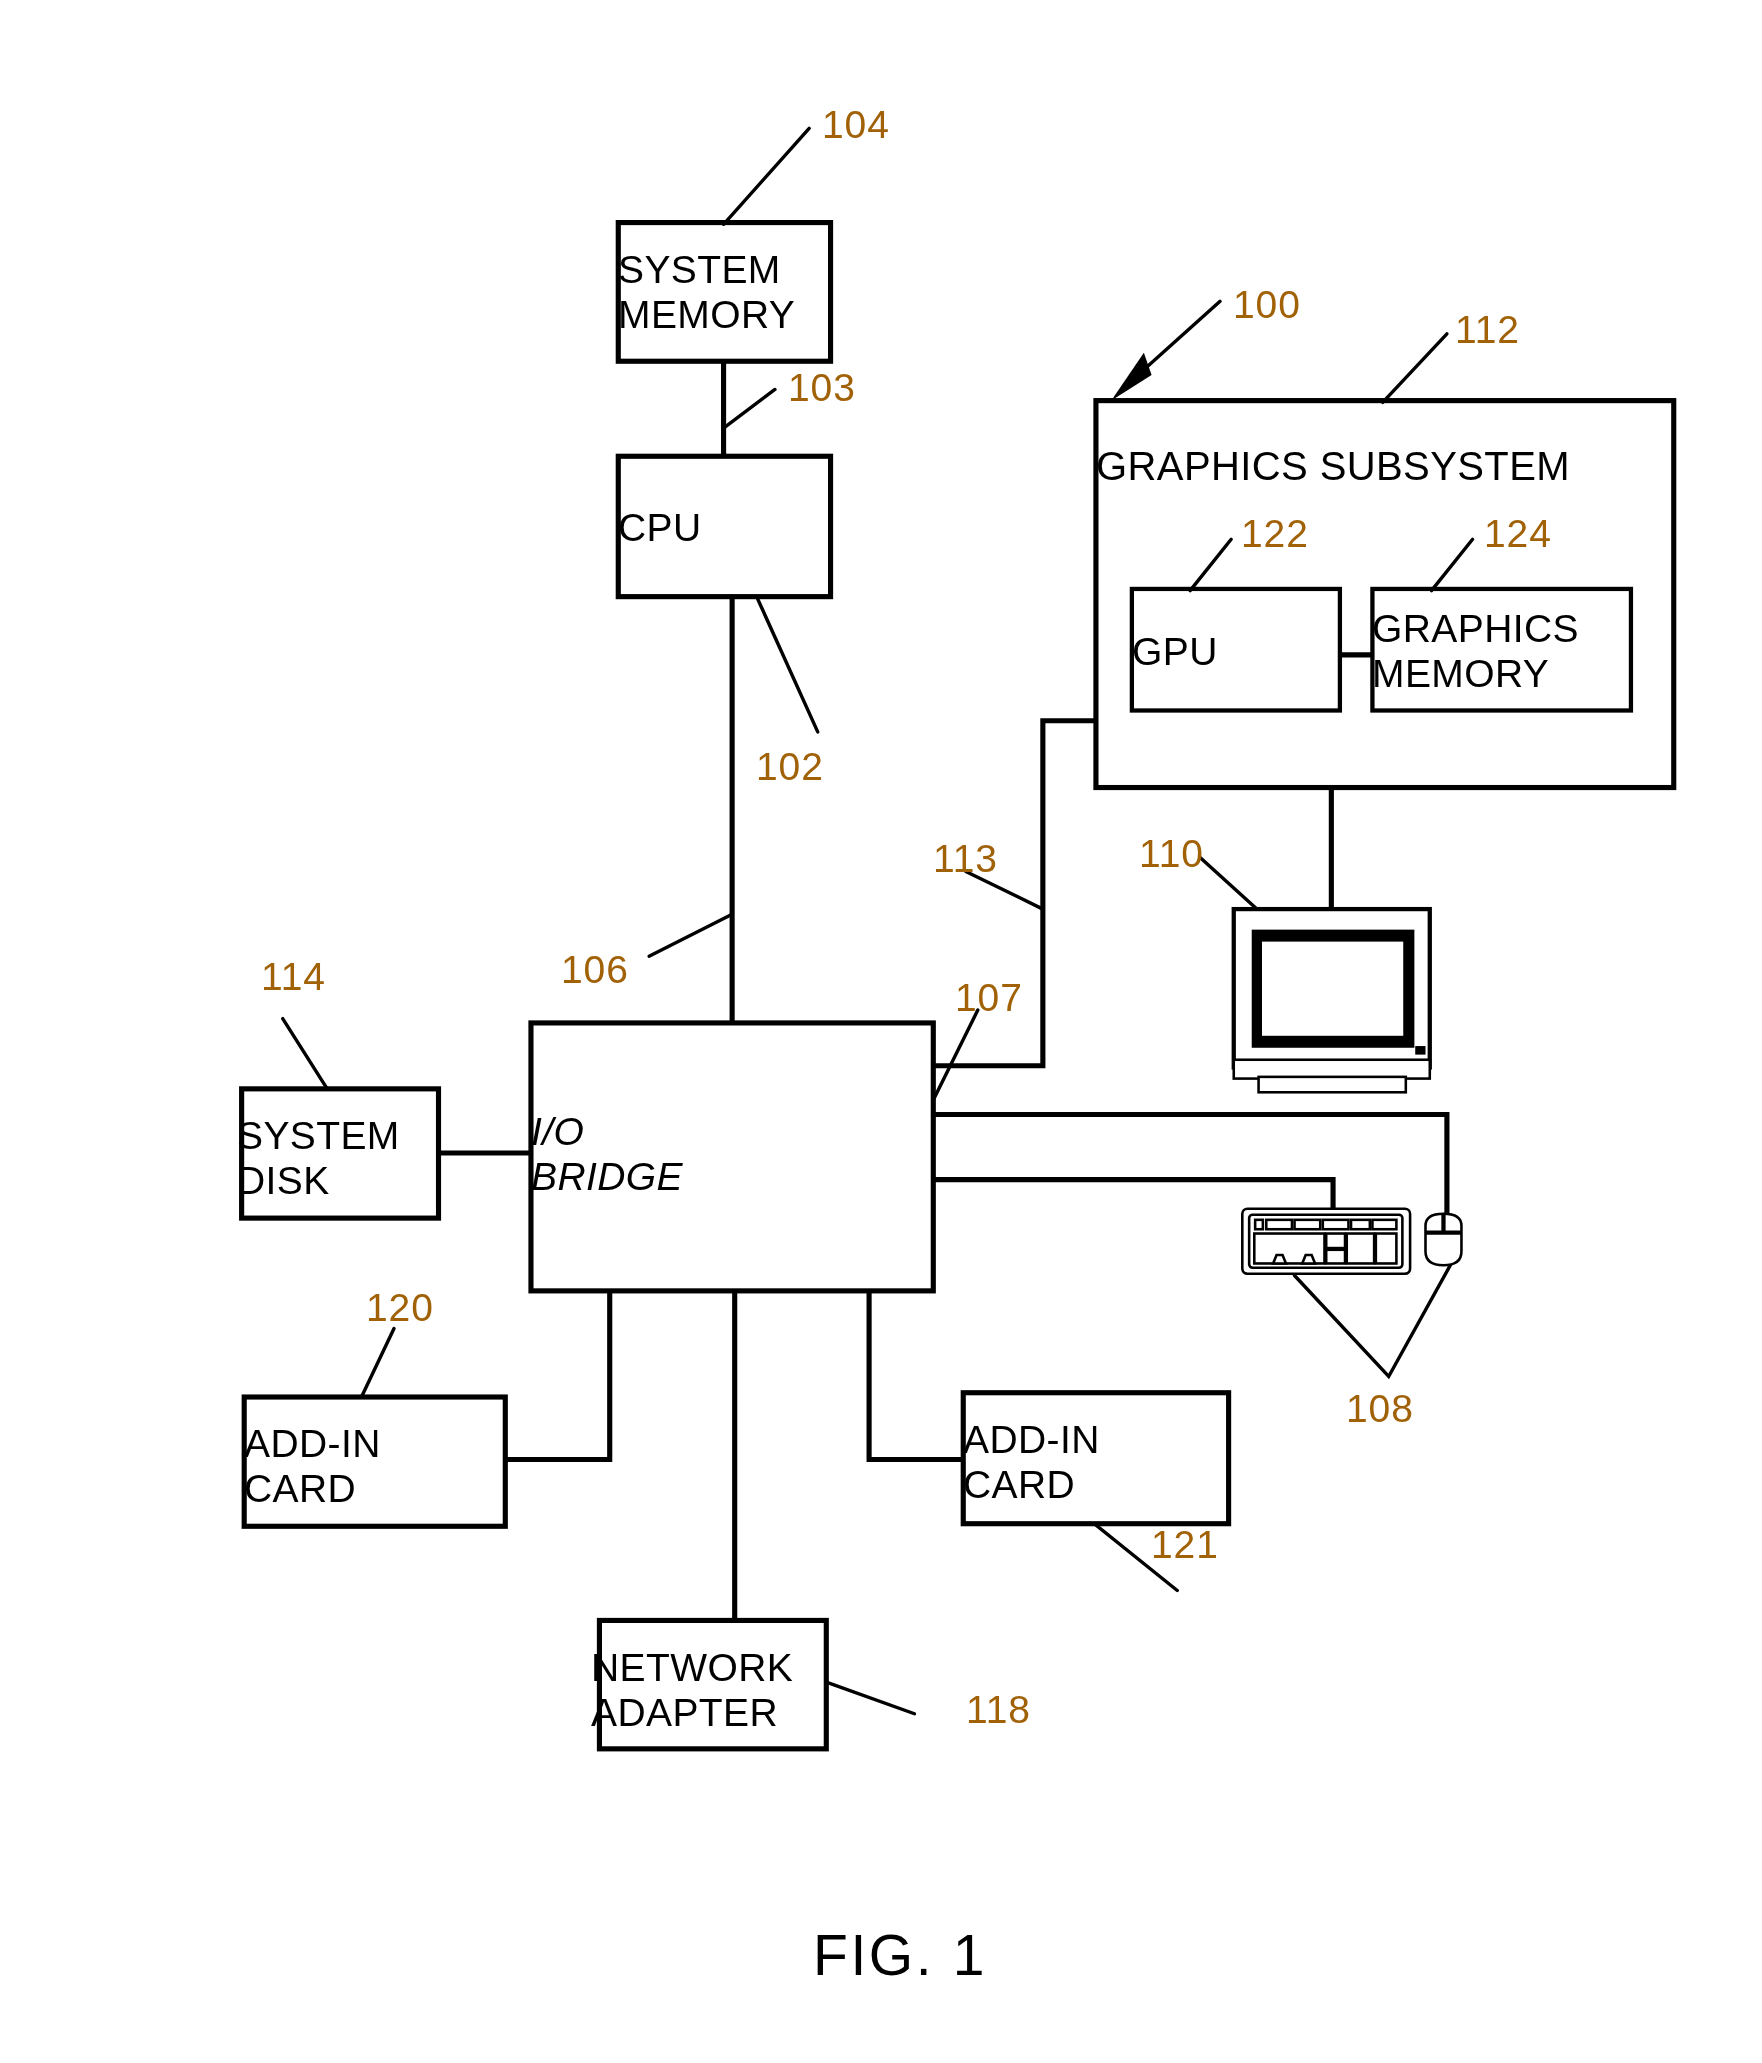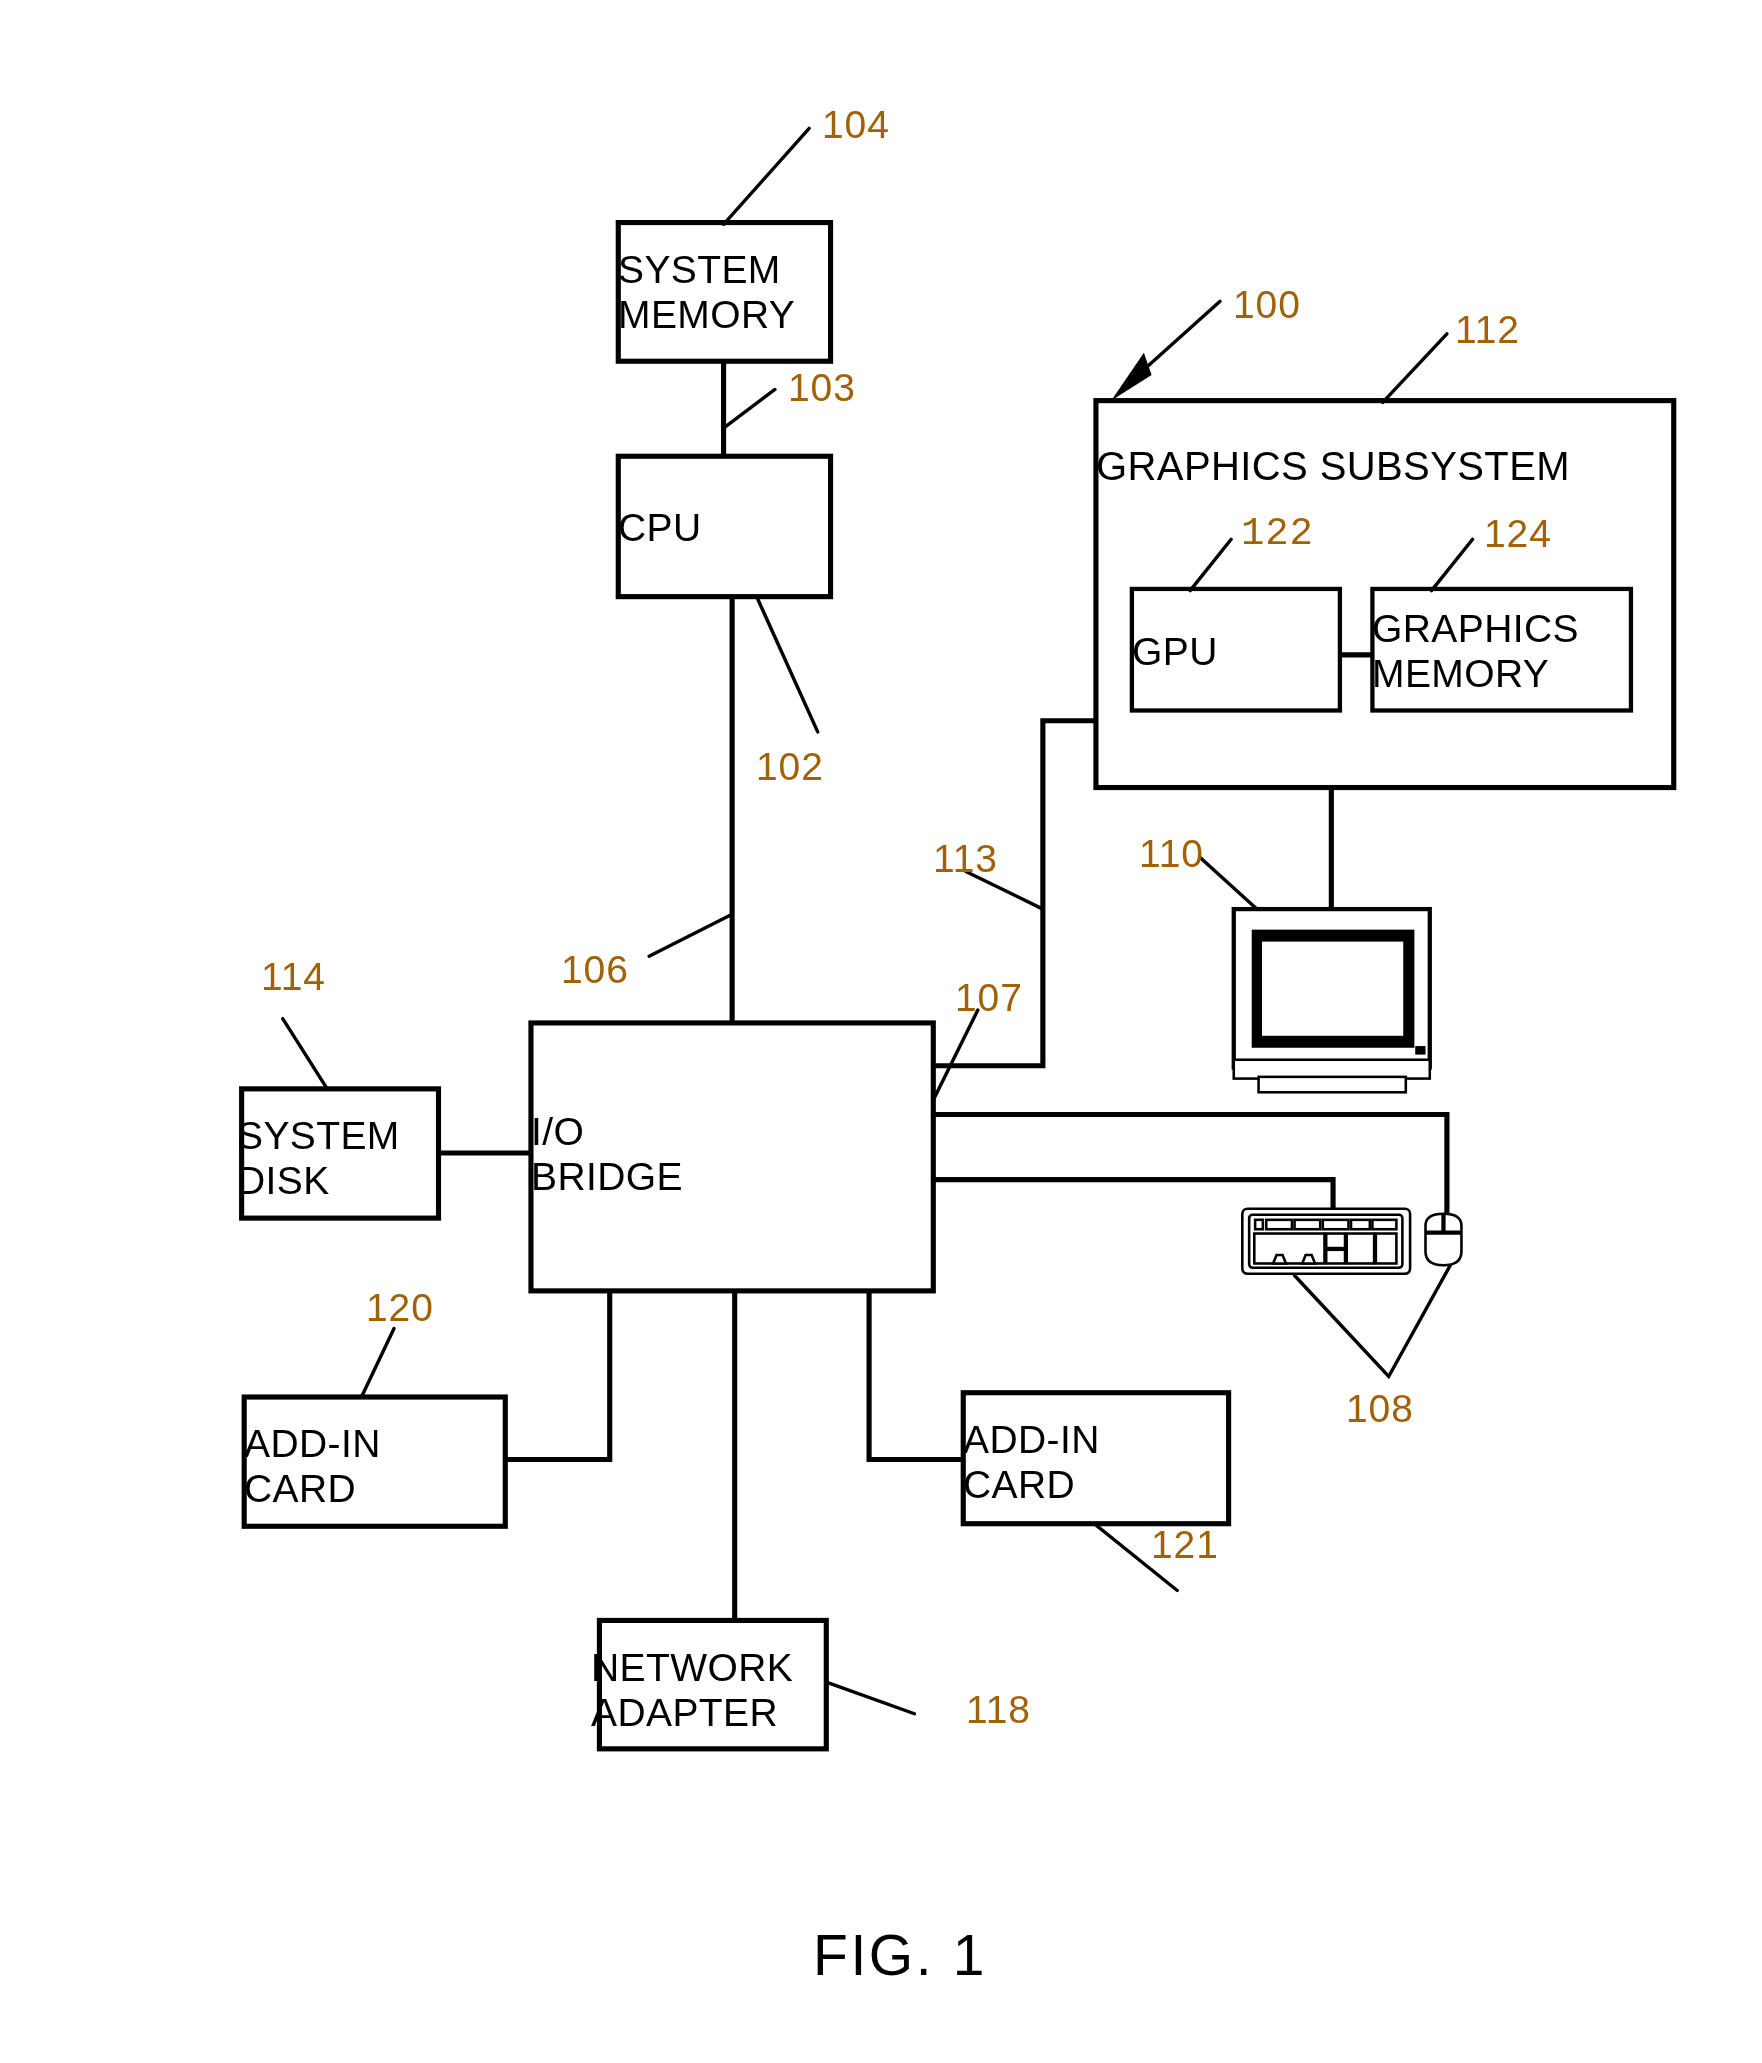--- a/index.html
+++ b/index.html
@@ -200,21 +200,21 @@
       <line class="device-line" x1="1686" y1="1418" x2="1686" y2="1440" stroke-width="3"></line>
     </g>
 
   </svg>
 
   <div class="box-label" style="left:618px; top:247px; width:212px;">SYSTEM
 MEMORY</div>
 
   <div class="box-label" style="left:618px; top:505px; width:212px;">CPU</div>
 
-  <div class="box-label" style="left:531px; top:1109px; width:402px;">I/O
+  <div class="box-label" style="left:531px; top:1109px; width:402px;font-style:italic;">I/O
 BRIDGE</div>
 
   <div class="box-label" style="left:237px; top:1113px; width:205px;">SYSTEM
 DISK</div>
 
   <div class="box-label" style="left:244px; top:1421px; width:261px;">ADD-IN
 CARD</div>
 
   <div class="box-label" style="left:963px; top:1417px; width:265px;">ADD-IN
 CARD</div>
@@ -238,21 +238,21 @@
   <div class="ref-num" style="left:561px; top:948px;">106</div>
 
   <div class="ref-num" style="left:955px; top:976px;">107</div>
 
   <div class="ref-num" style="left:933px; top:837px;">113</div>
 
   <div class="ref-num" style="left:1233px; top:283px;">100</div>
 
   <div class="ref-num" style="left:1455px; top:308px;">112</div>
 
-  <div class="ref-num" style="left:1241px; top:512px;font-family:Liberation Mono, monospace;">122</div>
+  <div class="ref-num" style="left:1241px; top:512px;">122</div>
 
   <div class="ref-num" style="left:1484px; top:512px;">124</div>
 
   <div class="ref-num" style="left:1139px; top:832px;">110</div>
 
   <div class="ref-num" style="left:261px; top:955px;">114</div>
 
   <div class="ref-num" style="left:366px; top:1286px;">120</div>
 
   <div class="ref-num" style="left:1151px; top:1523px;">121</div>

